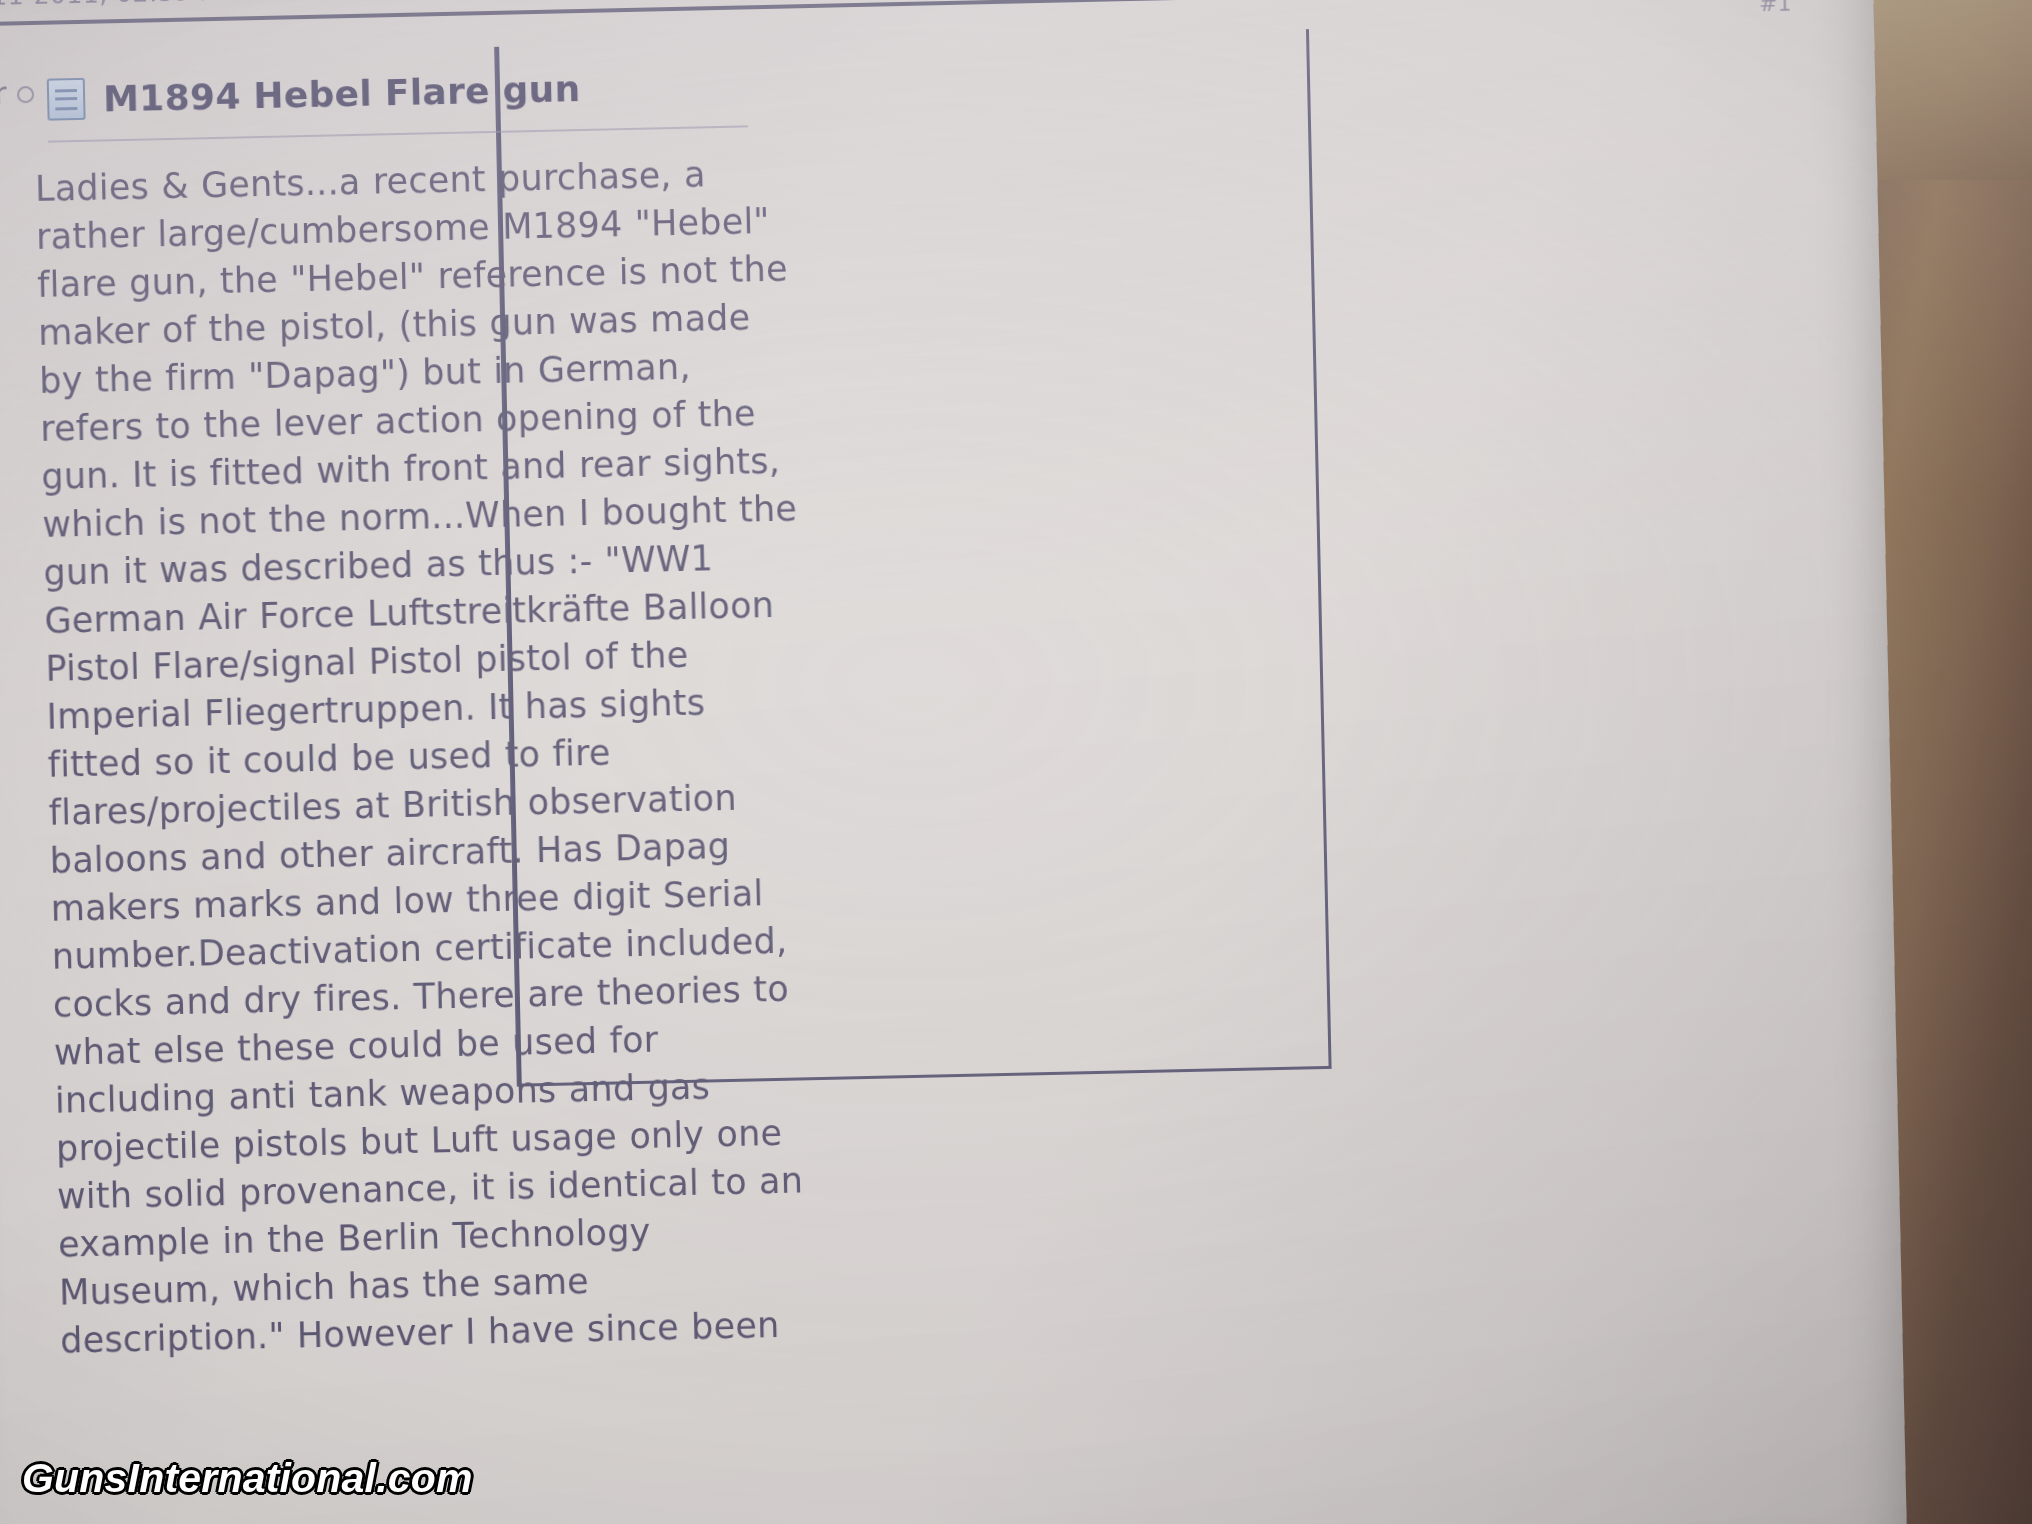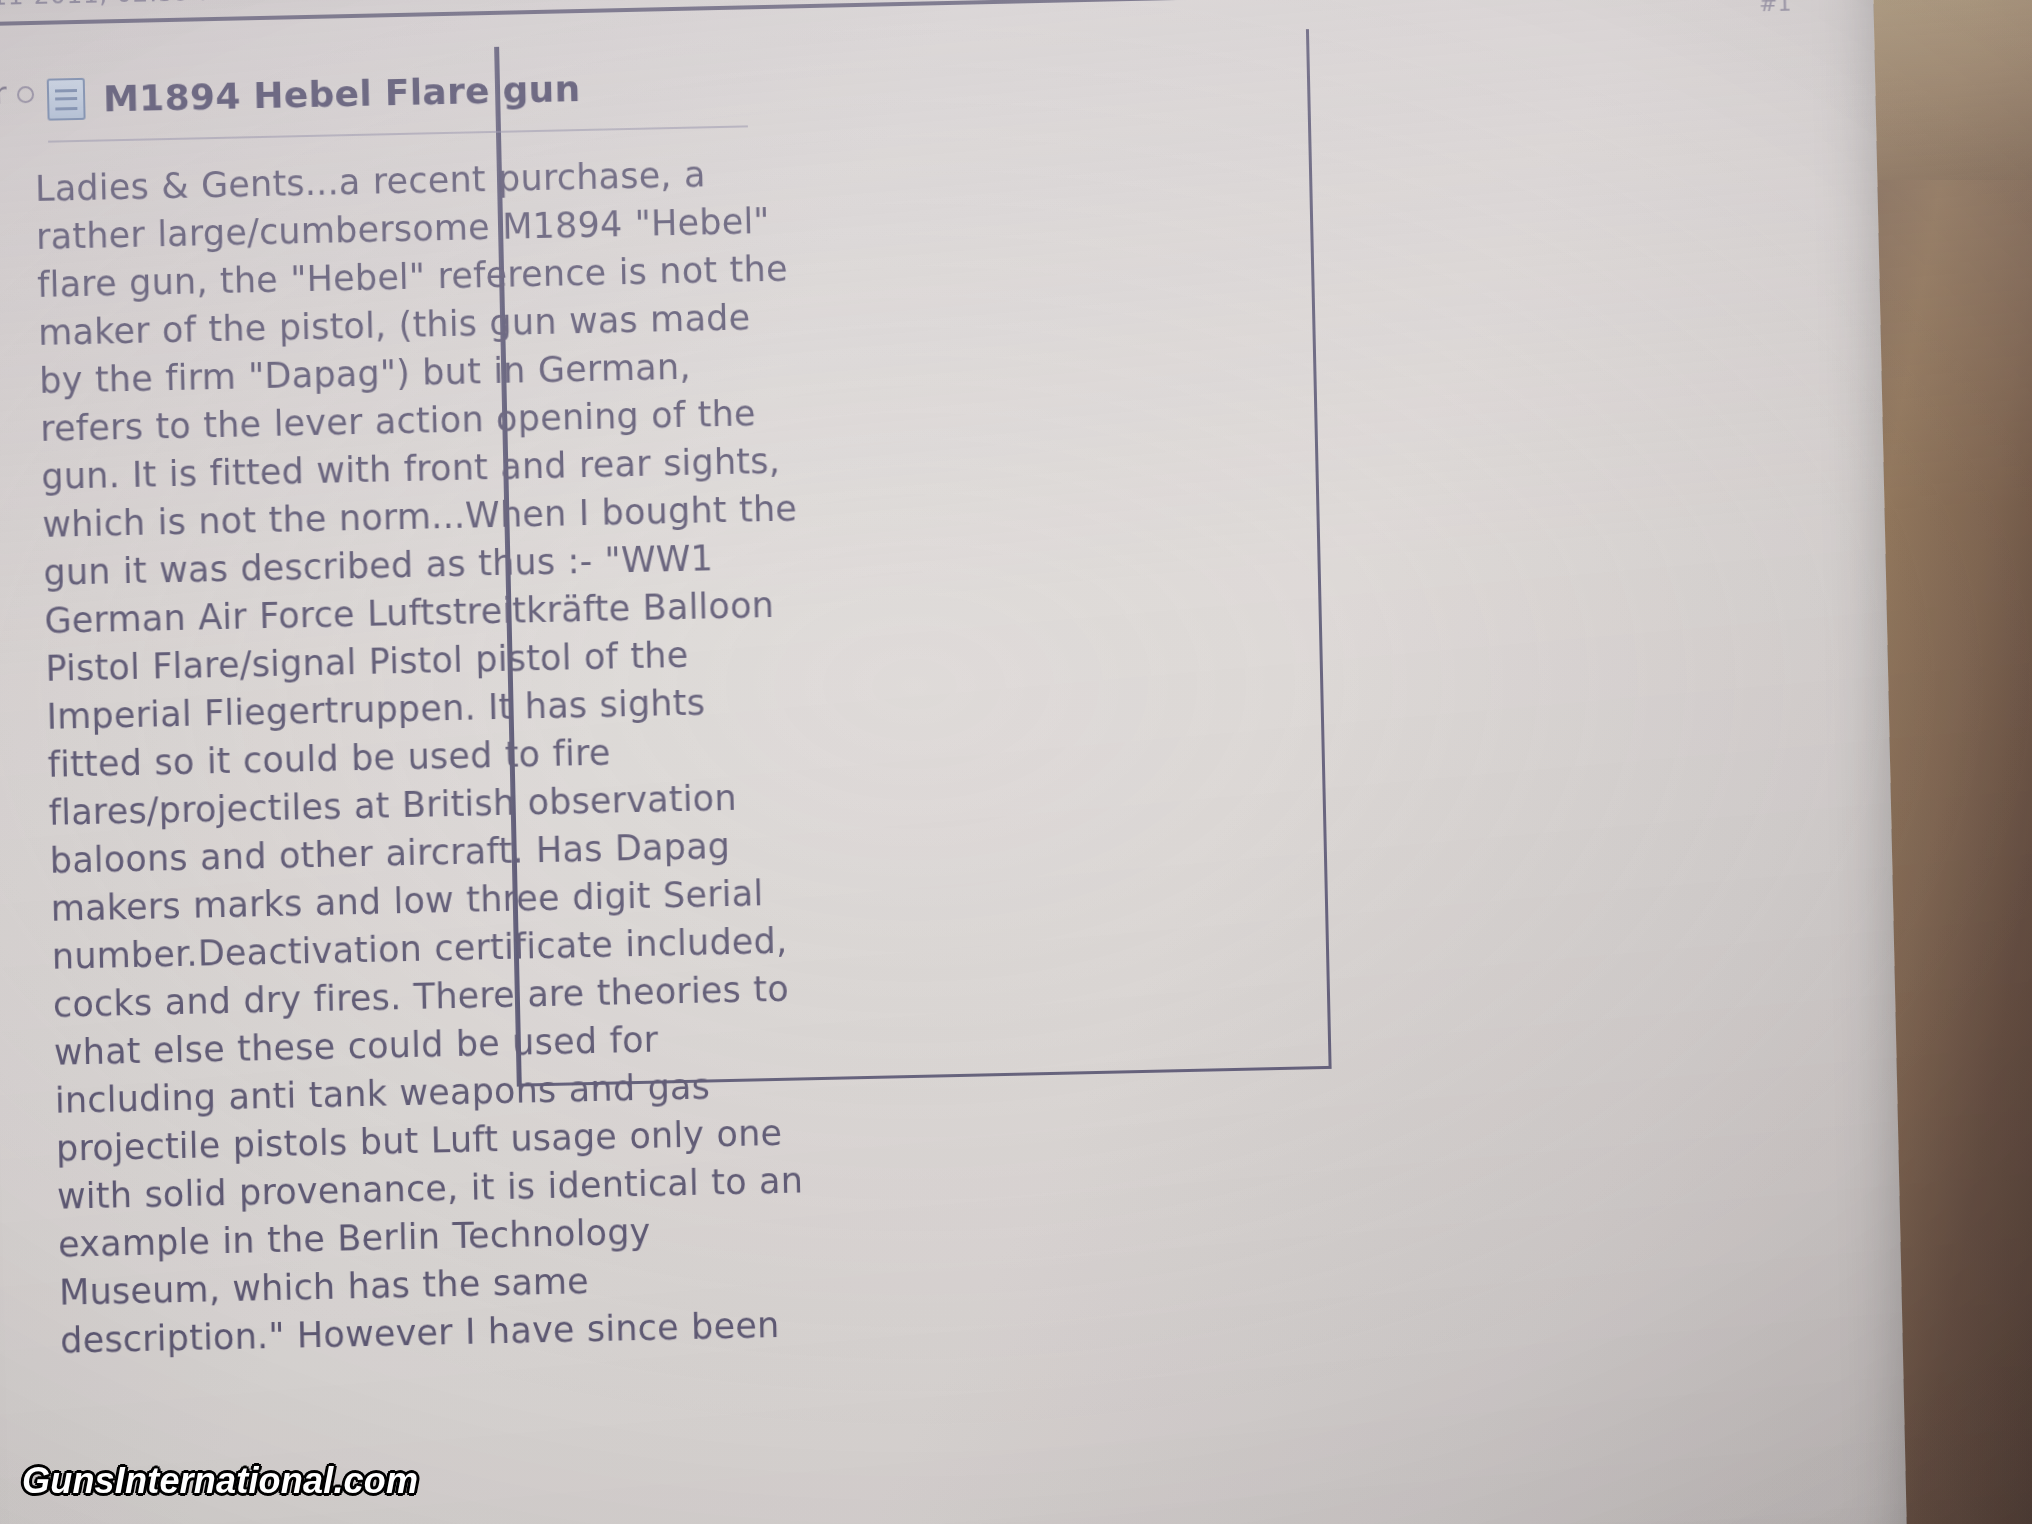--- a/index.html
+++ b/index.html
@@ -232,21 +232,21 @@
   }
   .ghost.g1 { left: 30px;  top: 110px; width: 420px; }
   .ghost.g2 { left: 30px;  top: 200px; width: 420px; }
   .ghost.g3 { left: 360px; top: 1210px; width: 360px; }
 
   
   #watermark {
     position: absolute;
     left: 22px;
     bottom: 22px;
-    font-size: 36px;
+    font-size: 41px;
     font-weight: bold;
     font-style: italic;
     color: #ffffff;
     letter-spacing: .2px;
     text-shadow:
       -2px -2px 0 #000, 2px -2px 0 #000,
       -2px  2px 0 #000, 2px  2px 0 #000,
        0   -3px 0 #000, 0    3px 0 #000,
       -3px  0   0 #000, 3px  0   0 #000;
     font-family: "Liberation Sans", sans-serif;

